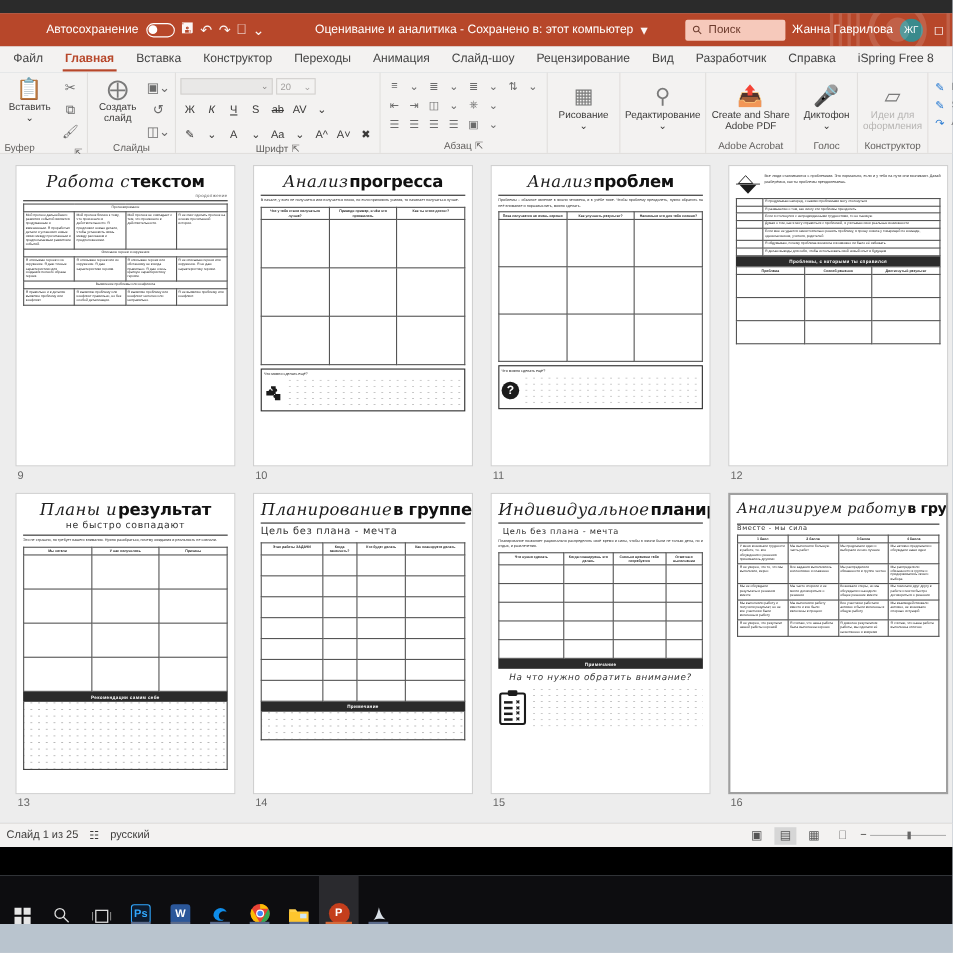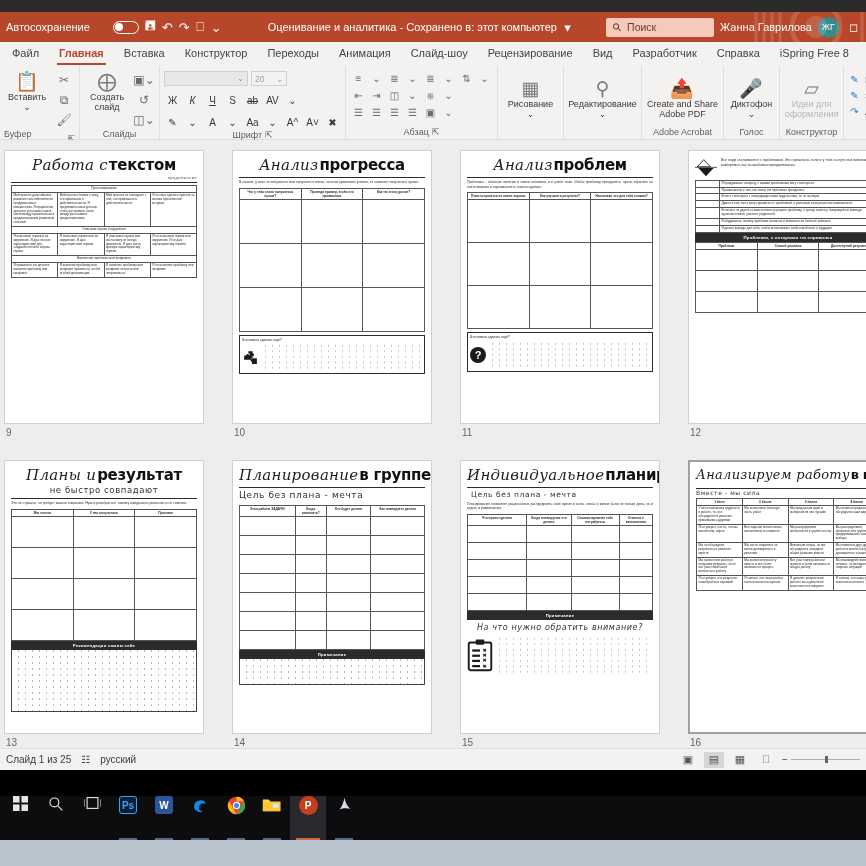--- a/index.html
+++ b/index.html
@@ -11,21 +11,21 @@
   }
   .titlebar-top-strip {
     height: 12px; background: #2b2b2b; width: 100%;
   }
   .tb-row {
     height: 30px; background: #b7472a;
     display: flex; align-items: center; gap: 6px;
     padding: 0 6px; color: #fff; font-size: 11px;
     position: relative;
   }
-  .autosave { display: flex; align-items: flex-start; gap: 23px; font-size: 11px; white-space: nowrap; }
+  .autosave { display: flex; align-items: flex-start; gap: 7px; font-size: 11px; white-space: nowrap; margin-left: 36px; }
   .toggle {
     width: 26px; height: 13px; border-radius: 7px;
     border: 1.3px solid #fff; background: transparent;
     position: relative; display: inline-block;
   }
   .toggle::after {
     content: ""; position: absolute; left: 1.5px; top: 1.5px;
     width: 8px; height: 8px; border-radius: 50%; background: #fff;
   }
   .qat-ico {
@@ -110,21 +110,21 @@
   .adobe-ic { width:13px; height:13px; display:flex; align-items:center;
               justify-content:center; font-size:10px; color:#2b7cd3;}
   .dim { color:#b6b4b2; }
   
   .workspace {
     height: 608px; background: #ededed; position: relative;
     padding: 10px 0 0 0; overflow: hidden;
   }
   .slide-grid {
     display: grid; grid-template-columns: repeat(4, 216px);
-    gap: 12px; padding-left: 0;
+    gap: 0px; padding-left: 10px;
   }
   .slide-cell { padding: 0 8px 0 4px; }
   .thumb {
     width: 200px; height: 274px; background: #fff;
     border: 1px solid #d0d0d0; position: relative; overflow: hidden;
   }
   .thumb.selected { border: 2px solid #a0a0a0; padding: 2px; }
   .slide-num { font-size: 10px; color: #666; padding: 3px 0 0 2px; }
   
   .ws { width: 100%; height: 100%; padding: 5px 6px; position: relative;
@@ -190,21 +190,21 @@
   .zoom-slider { display:flex; align-items:center; gap:3px; width: 78px; }
   .zs-track { flex:1; height: 1px; background:#b0b0b0; position:relative; }
   .zs-knob { position:absolute; left: 34px; top:-3px; width:3px; height:7px;
              background:#666; }
   
   .desktop { height: 26px; background: #000; }
   .taskbar {
     height: 44px; background: #0d0d10; display: flex; align-items: center;
     gap: 0px; padding-left: 2px;
   }
-  .tb-item { width: 36px; height: 44px; display: flex; align-items: flex-start;
+  .tb-item { width: 36px; height: 44px; display: flex; align-items: flex-end;
              justify-content: center; position: relative; }
   .tb-item.active { background: #2a2a2e; }
   .tb-item.active::after {
     content:""; position:absolute; bottom:0; left:6px; right:6px; height:2px;
     background:#d46a3a;
   }
   .tb-open::after {
     content:""; position:absolute; bottom:0; left:9px; right:9px; height:2px;
     background:#5a6a8a;
   }

